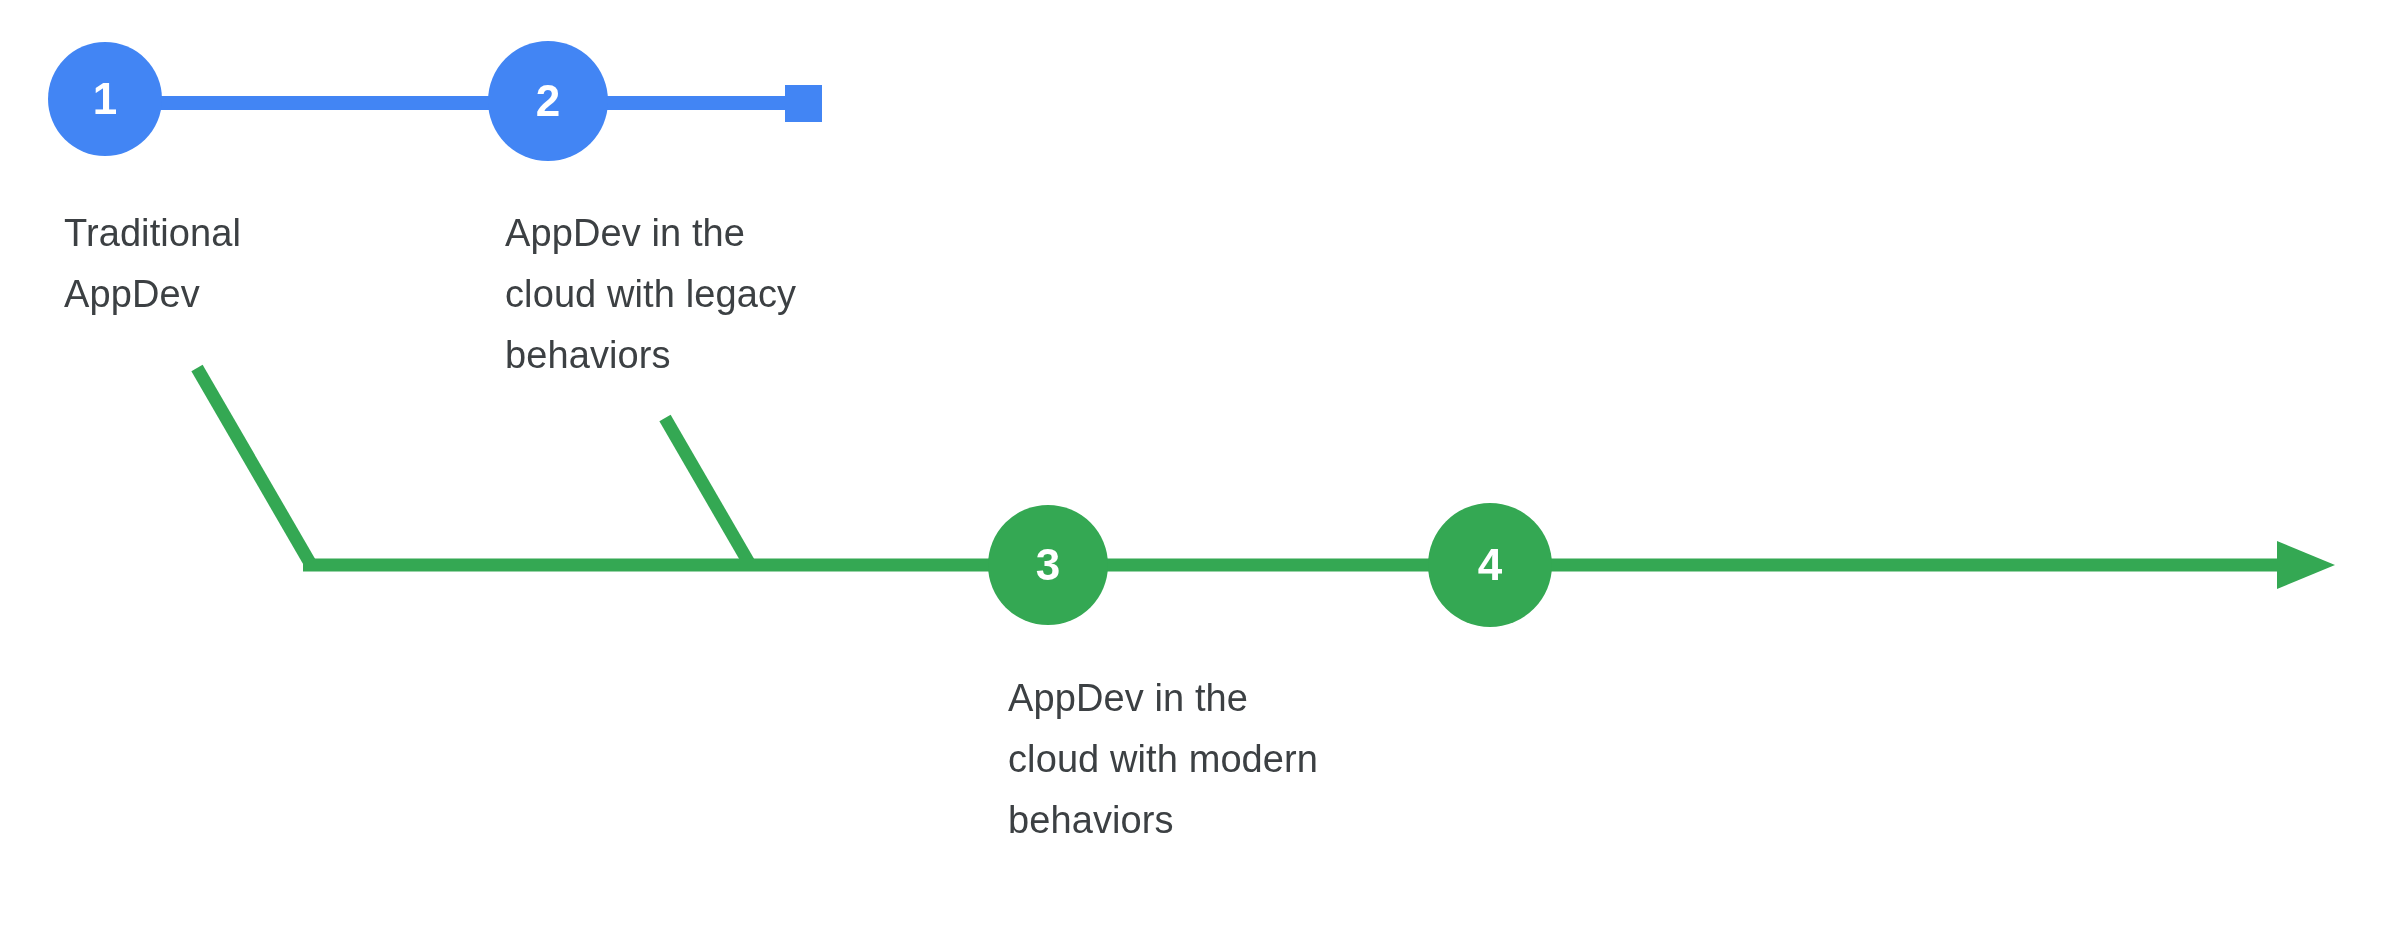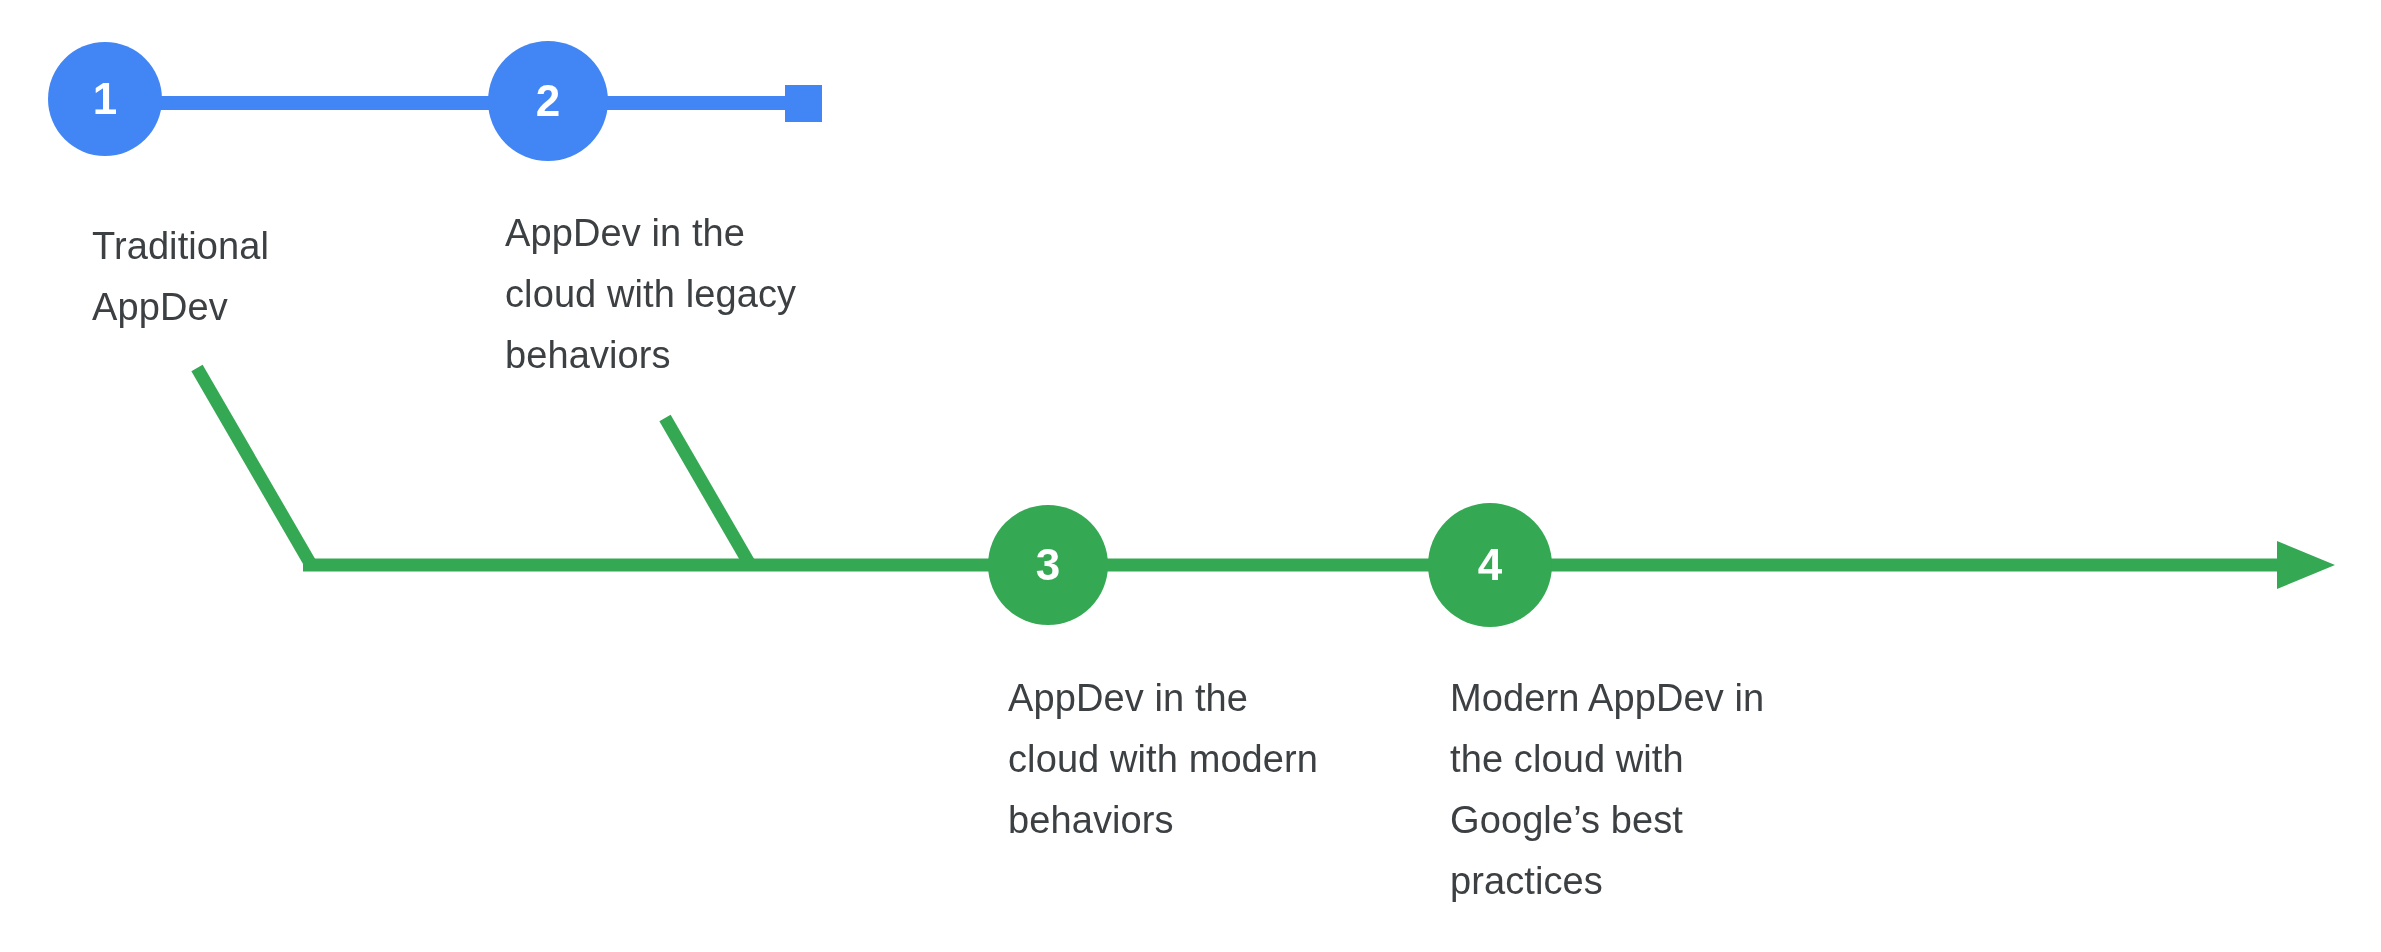--- a/index.html
+++ b/index.html
@@ -81,26 +81,22 @@
       <circle cx="1048" cy="565" r="60" fill="#34A853"></circle>
       <circle cx="1490" cy="565" r="62" fill="#34A853"></circle>
     </g>
   </svg>
 
   <div class="node-number" style="left:48px; top:42px; width:114px; height:114px;">1</div>
   <div class="node-number" style="left:488px; top:41px; width:120px; height:120px;">2</div>
   <div class="node-number" style="left:988px; top:505px; width:120px; height:120px;">3</div>
   <div class="node-number" style="left:1428px; top:503px; width:124px; height:124px;">4</div>
 
-  <div class="node-label" style="left:64px; top:216px; width:330px;margin-left:28px;">Traditional
+  <div class="node-label" style="left:64px; top:203px; width:330px;">Traditional
 AppDev</div>
   <div class="node-label" style="left:505px; top:203px; width:380px;">AppDev in the
 cloud with legacy
 behaviors</div>
   <div class="node-label" style="left:1008px; top:668px; width:400px;">AppDev in the
 cloud with modern
 behaviors</div>
-  <div class="node-label" style="left:1450px; top:668px; width:410px;">Modern AppDev in
-the cloud with
-Google’s best
-practices</div>
 
 </div>
 
 </body></html>

